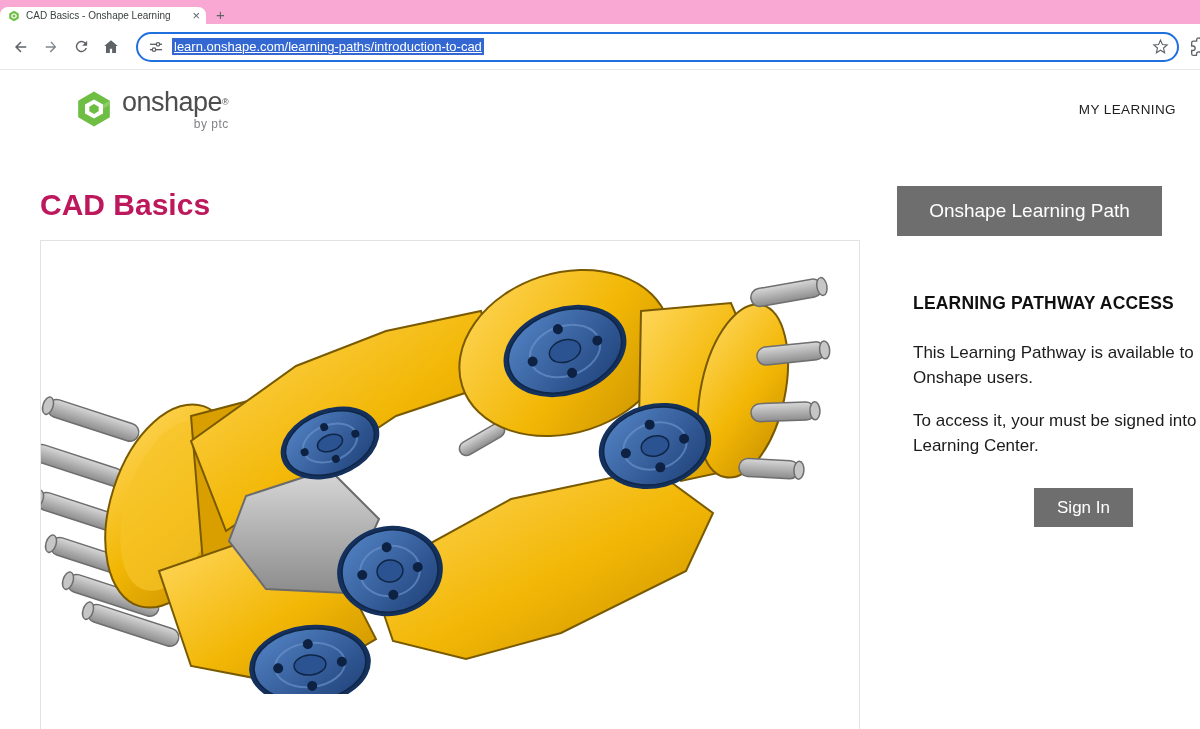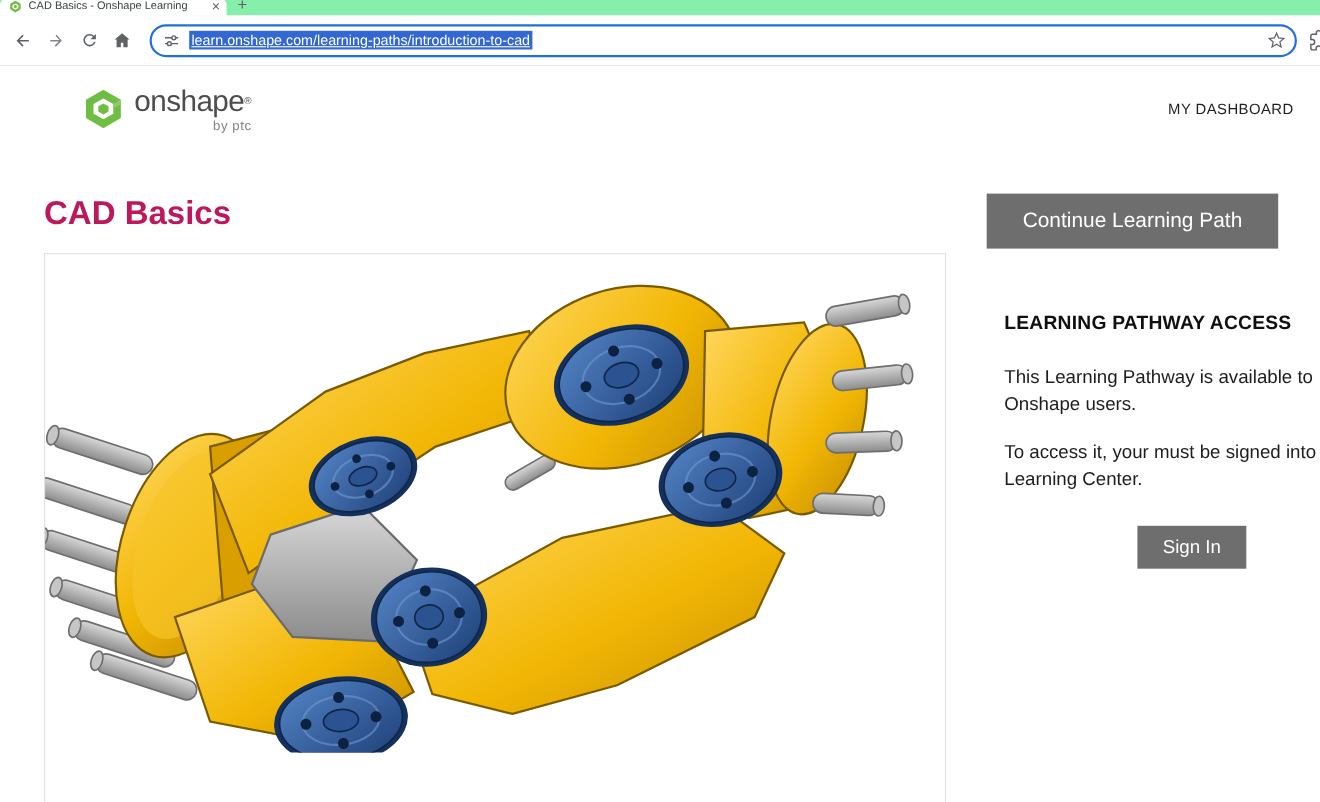--- a/index.html
+++ b/index.html
@@ -5,21 +5,21 @@
   * { box-sizing: border-box; }
   html, body { margin: 0; padding: 0; }
   body {
     width: 1200px; height: 729px; overflow: hidden;
     font-family: "Liberation Sans", "DejaVu Sans", sans-serif;
     background: #fff;
   }
 
   
   .tabstrip {
-    height: 14px; background: #86efac;
+    height: 24px; background: #f9a8d4;
     display: flex; align-items: flex-end;
   }
   .tab {
     width: 206px; height: 17px; background: #fff;
     border-radius: 8px 8px 0 0;
     display: flex; align-items: center; gap: 6px; padding: 0 6px 0 8px;
   }
   .tab-favicon { flex: none; display: flex; }
   .tab-title {
     flex: 1; font-size: 10px; color: #3c4043;
@@ -167,21 +167,21 @@
         <polygon points="12,6.3 17.4,9.3 17.4,14.7 12,17.7 6.6,14.7 6.6,9.3" fill="#fff"></polygon>
         <polygon points="12,9 14.8,10.6 14.8,13.4 12,15 9.2,13.4 9.2,10.6" fill="#6fbe44"></polygon>
         <polygon points="17.4,9.3 21.5,7 21.5,9.5 17.4,11.8" fill="#8dcd63"></polygon>
       </svg>
     </span>
     <span class="logo-text">
       <span><span class="logo-word">onshape</span><span class="logo-reg">®</span></span>
       <span class="logo-sub">by ptc</span>
     </span>
   </div>
-  <a class="dash-link" href="#">MY DASHBOARD</a>
+  <a class="dash-link" href="#">MY LEARNING</a>
 </div>
 
 <div class="content">
   <div class="left-col">
     <h1 class="page-title">CAD Basics</h1>
 
     <div class="image-box">
       
       <svg viewBox="0 0 818 453" width="818" height="453">
         <defs>
@@ -330,21 +330,21 @@
           <circle cx="30" cy="0" r="5" fill="#0d2142"></circle>
             <circle cx="-30" cy="0" r="5" fill="#0d2142"></circle>
           <circle cx="0" cy="22" r="5" fill="#0d2142"></circle>
             <circle cx="0" cy="-22" r="5" fill="#0d2142"></circle>
         </g>
       </svg>
     </div>
   </div>
 
   <div class="right-col">
-    <button class="continue-btn">Continue Learning Path</button>
+    <button class="continue-btn">Onshape Learning Path</button>
 
     <div class="access-heading">LEARNING PATHWAY ACCESS</div>
 
     <div class="sidebar-text">
       <div class="line">This Learning Pathway is available to</div>
       <div class="line">Onshape users.</div>
     </div>
 
     <div class="sidebar-text">
       <div class="line">To access it, your must be signed into</div>

